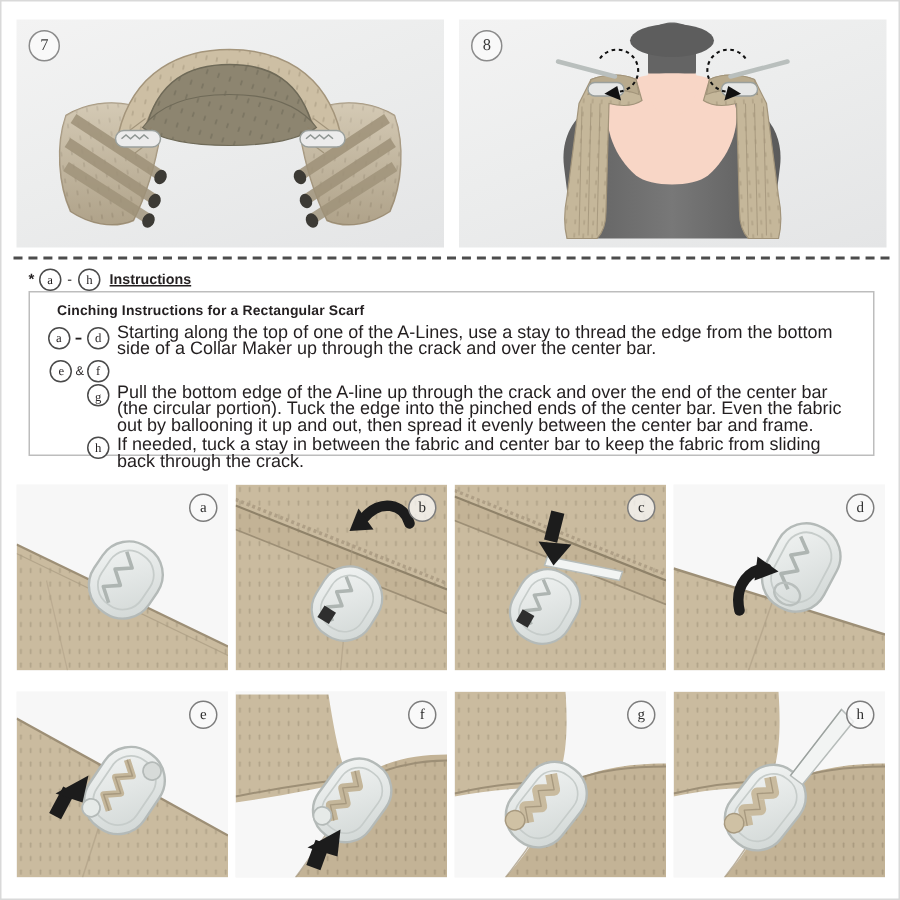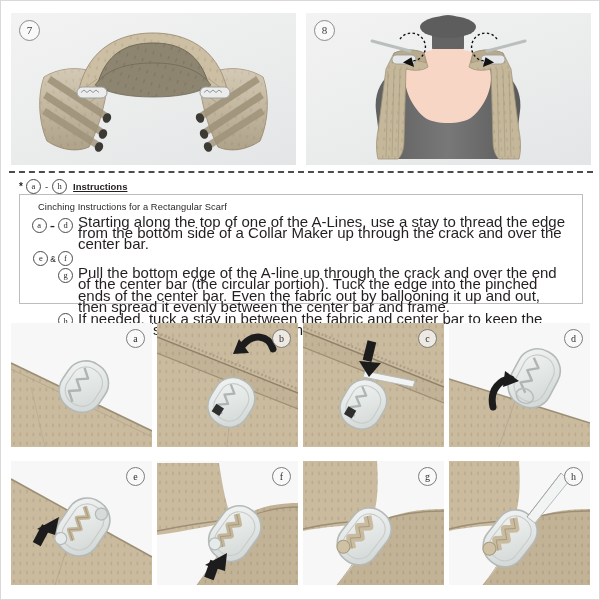--- a/index.html
+++ b/index.html
@@ -71,37 +71,37 @@
   
   .instr-box{
     position:absolute;left:18px;top:193px;
     width:564px;height:110px;
     border:1px solid #bdbdbd;
     background:#fff;
     box-sizing:border-box;
     padding:7px 9px 0 9px;
   }
   .instr-title{
-    font-size:9.3px;font-weight:normal;margin:0 0 4px 9px;
+    font-size:9.3px;font-weight:bold;margin:0 0 4px 9px;
     letter-spacing:.1px;
   }
   .instr-line{
     display:flex;align-items:flex-start;
     margin-bottom:1px;
   }
   .tag{
     flex:0 0 auto;
     width:44px;
     display:flex;align-items:center;justify-content:flex-end;
     gap:1px;
     padding-top:.5px;
   }
   .tag.indent{justify-content:flex-end;}
   .body-txt{
-    font-size:15px;line-height:11.2px;
+    font-size:12px;line-height:11.2px;
     margin-left:5px;
     flex:1 1 auto;
   }
   .amp{font-size:8.5px;padding:0 1px;}
 
   
   .grid{
     position:absolute;left:10px;top:322px;
     width:580px;height:268px;
     display:grid;

